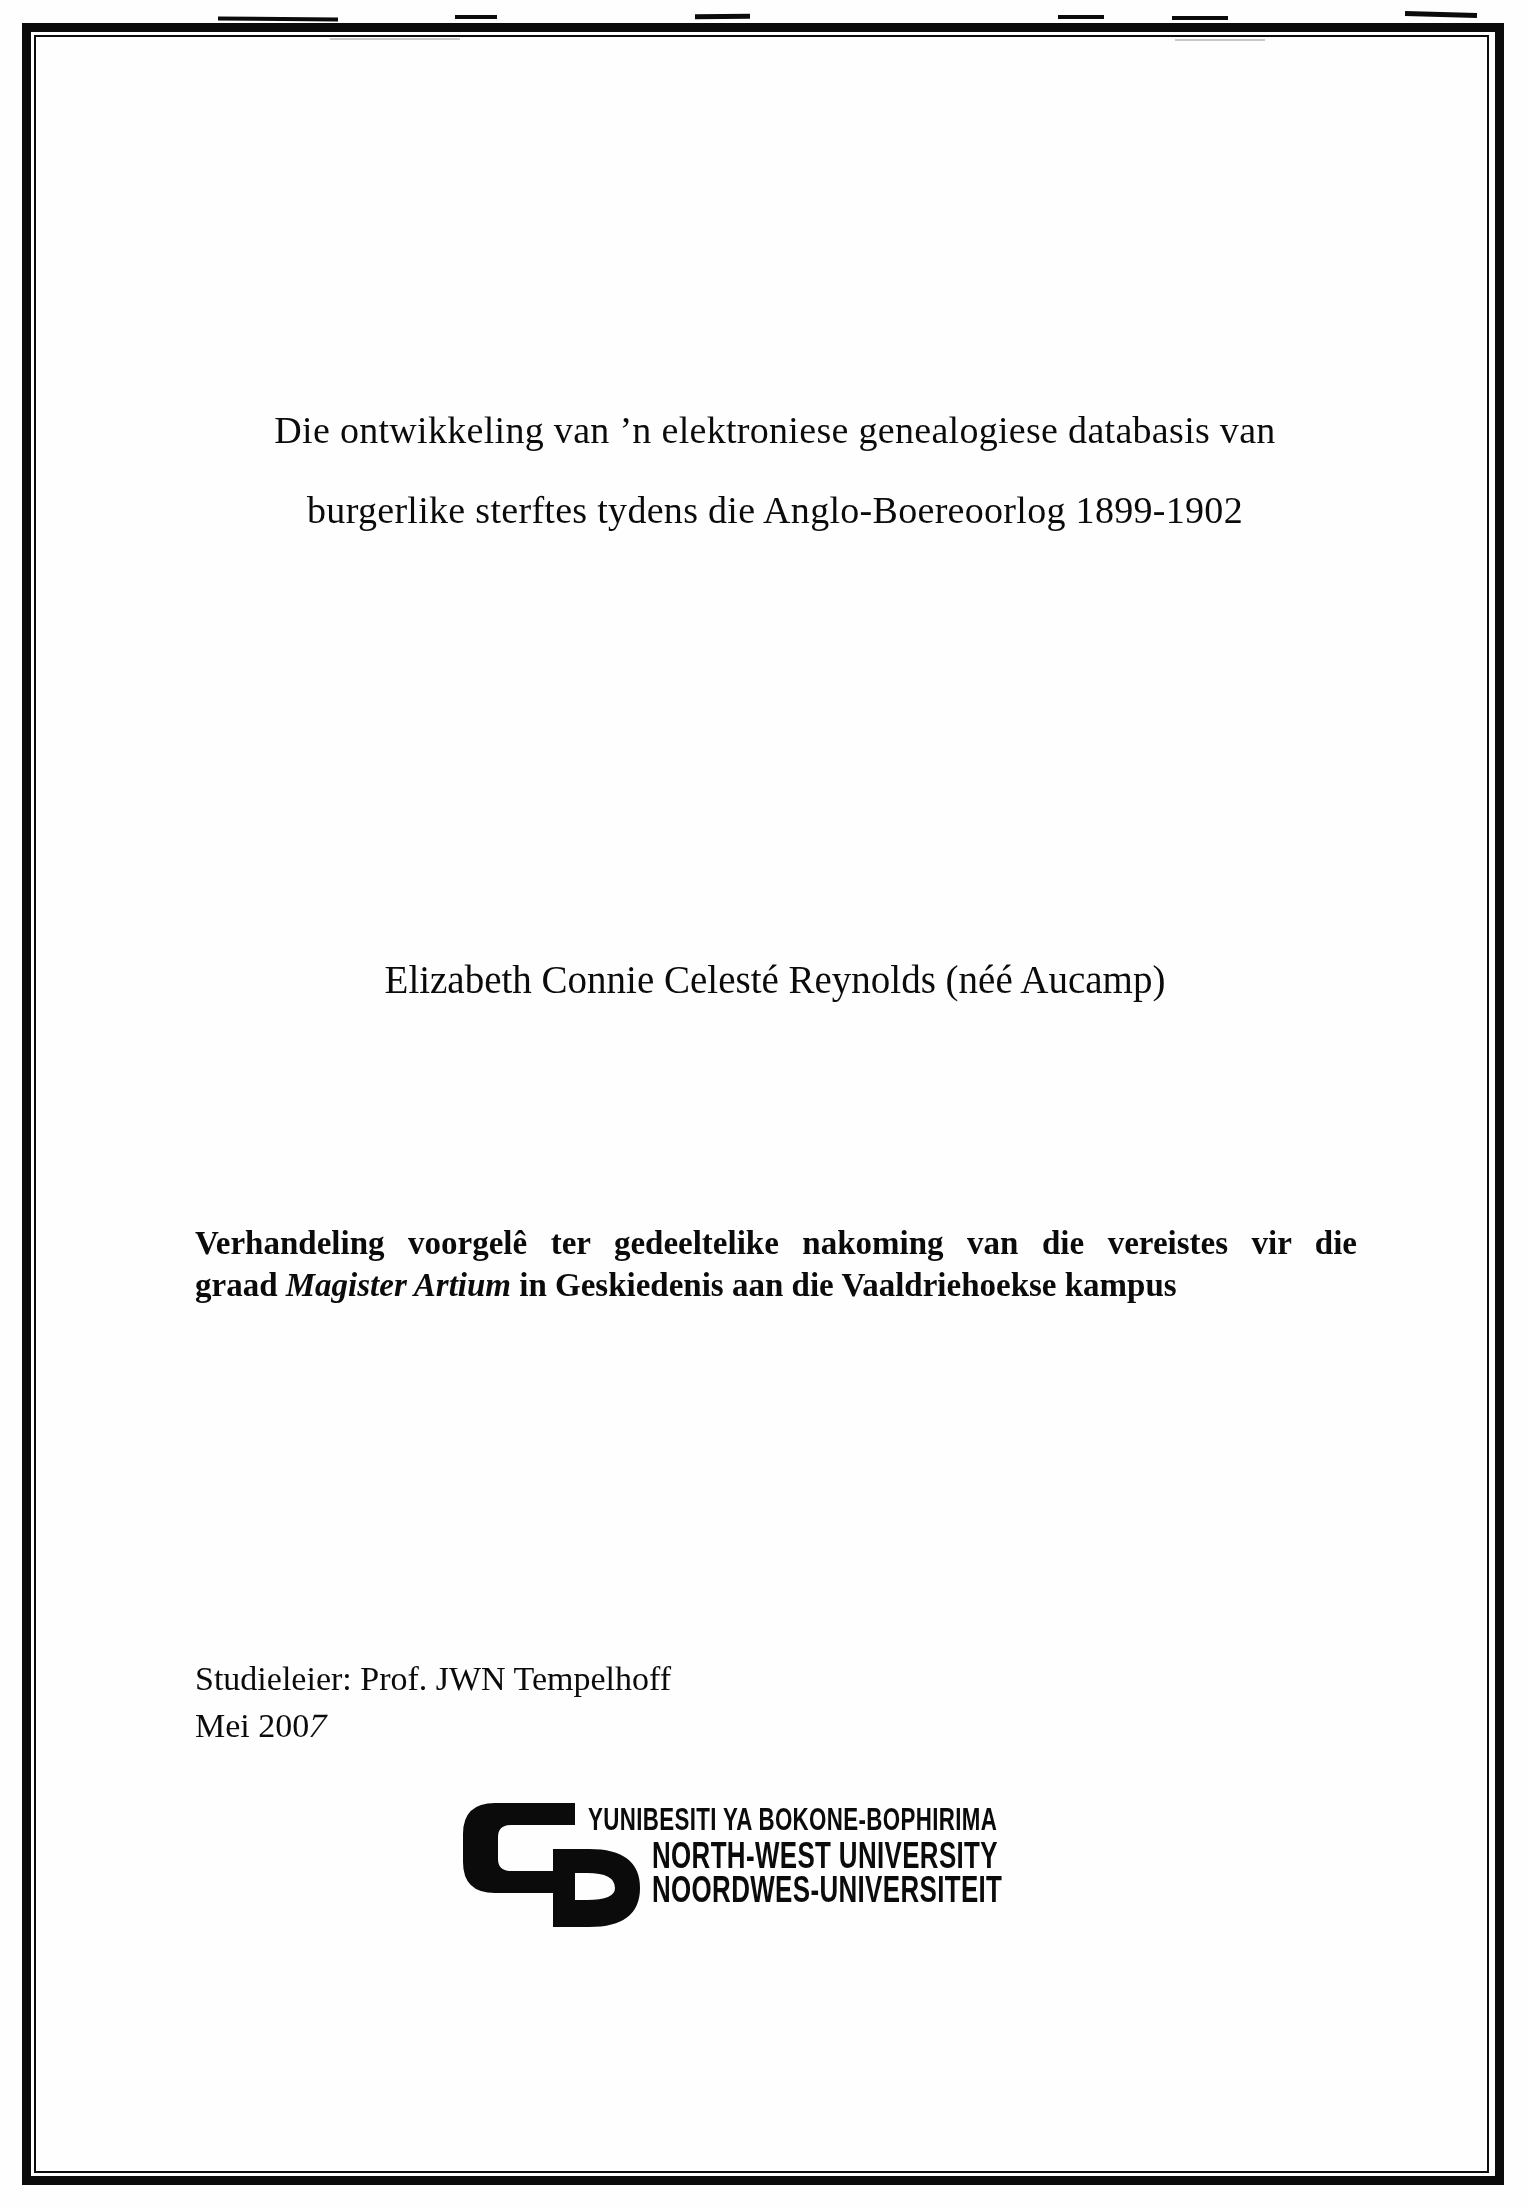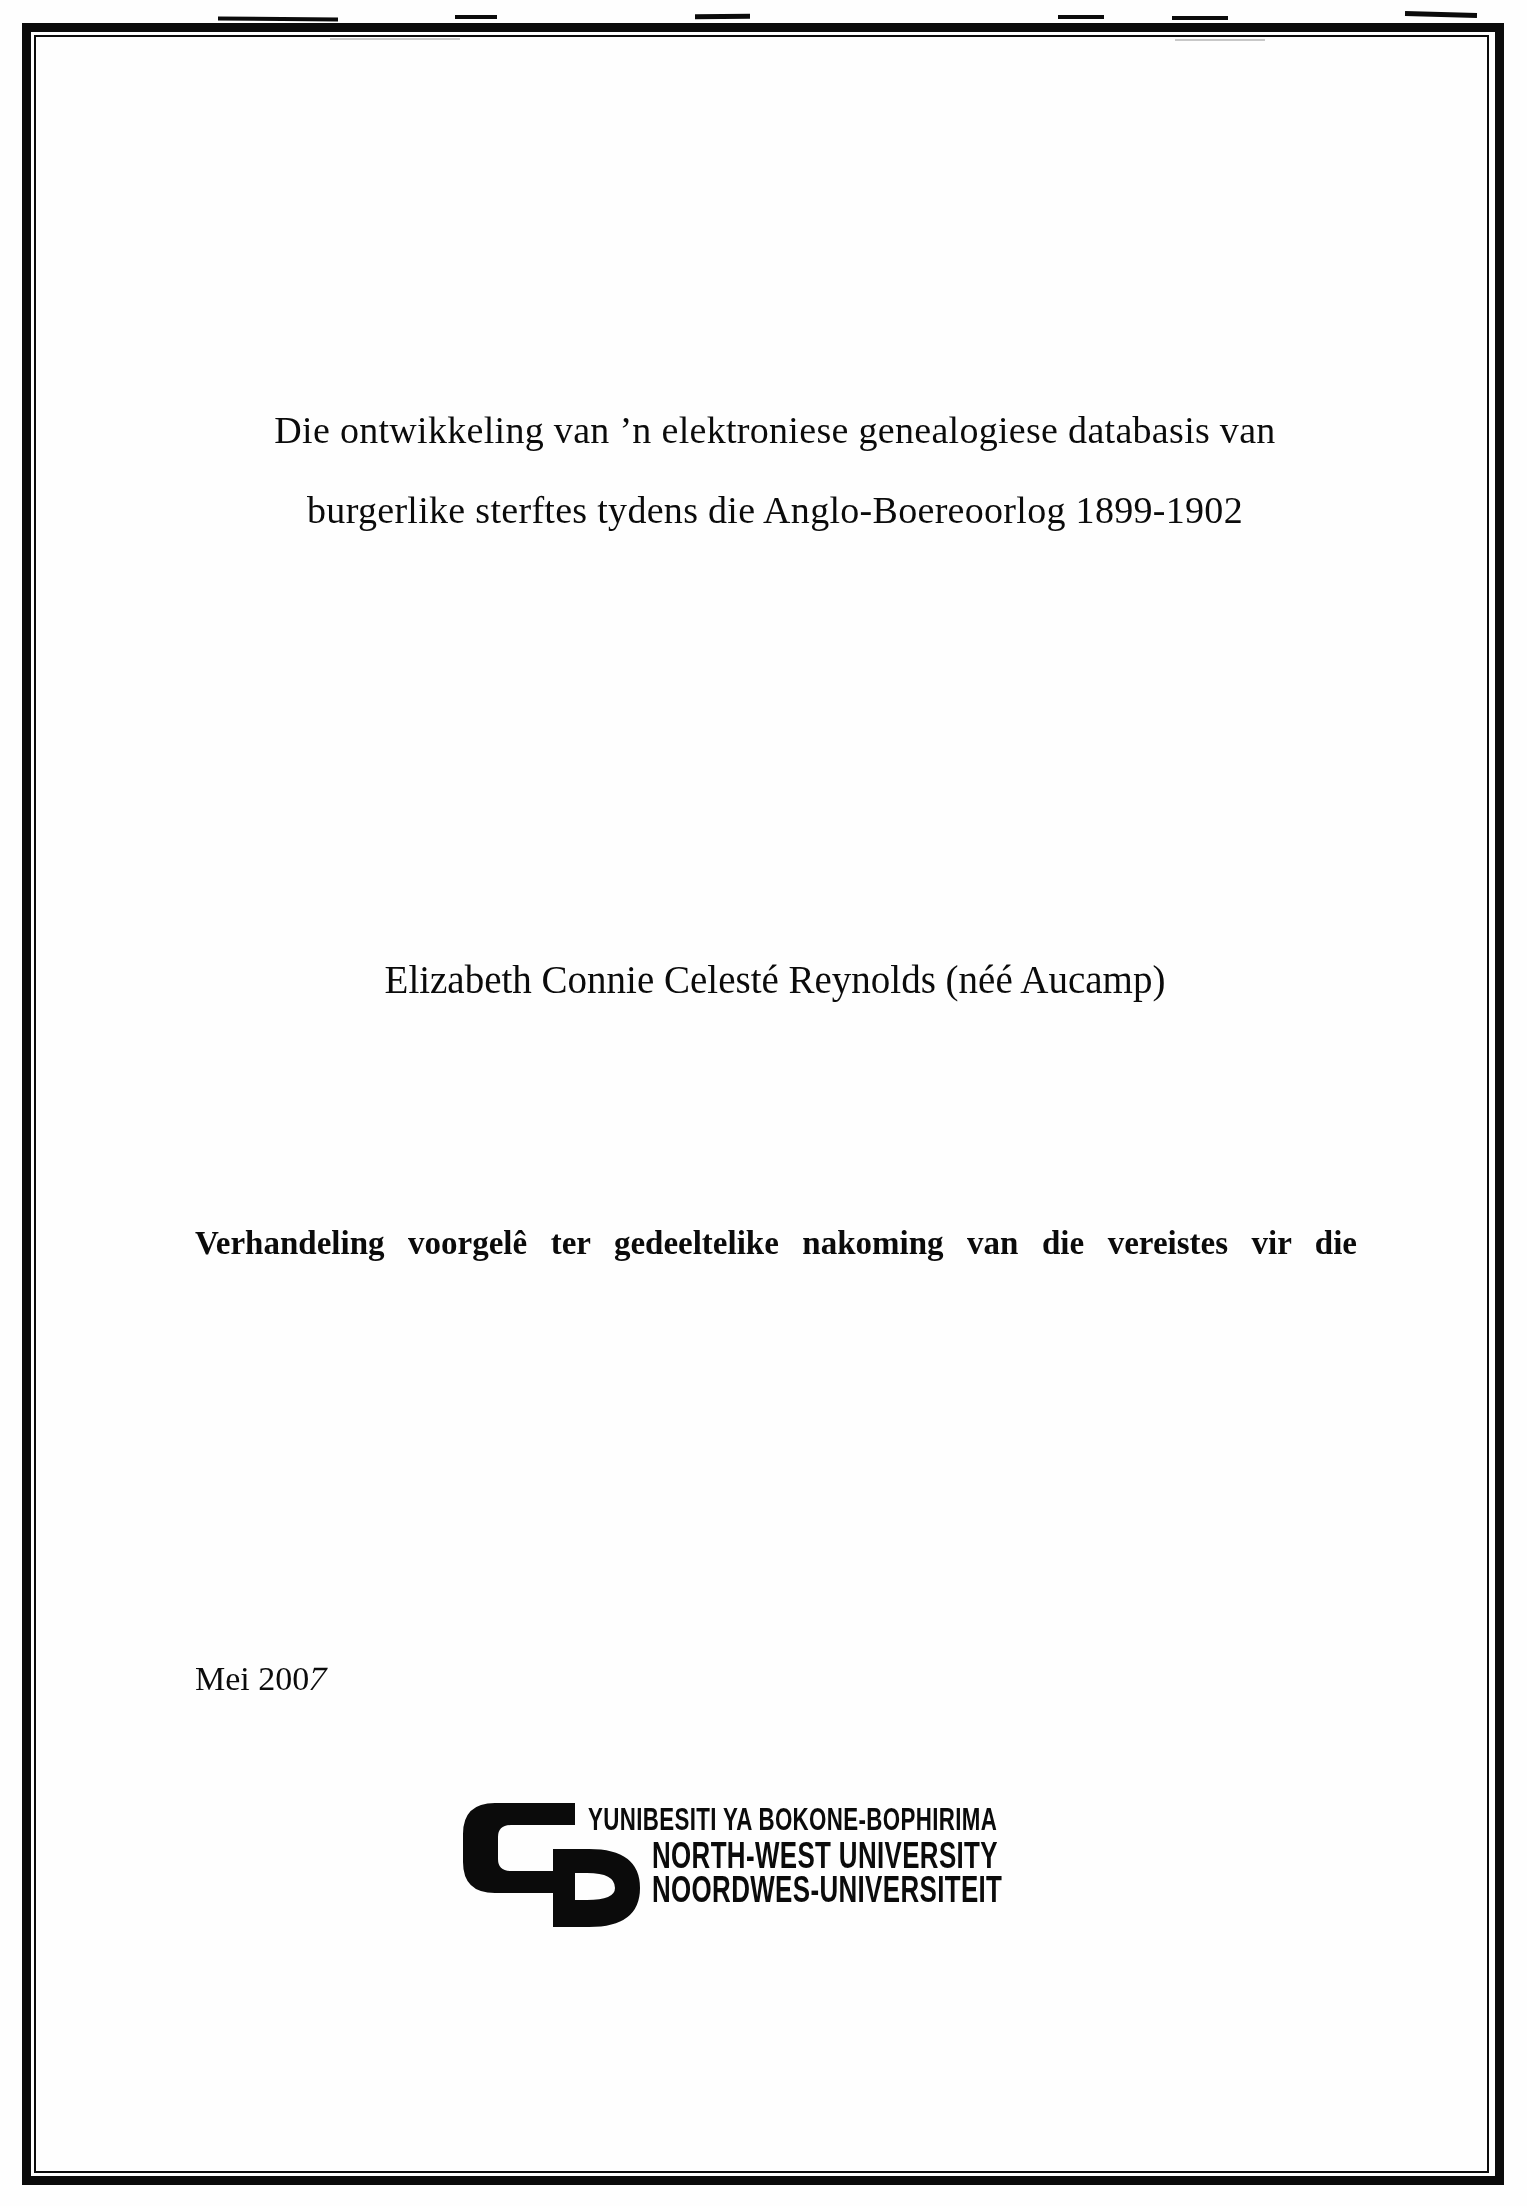--- a/index.html
+++ b/index.html
@@ -76,23 +76,25 @@
   <div class="centercol title">
     <div>Die ontwikkeling van ’n elektroniese genealogiese databasis van</div>
     <div>burgerlike sterftes tydens die Anglo-Boereoorlog 1899-1902</div>
   </div>
 
 
   <div class="centercol author">Elizabeth Connie Celesté Reynolds (néé Aucamp)</div>
 
   <div class="statement">
     <div class="just">Verhandeling voorgelê ter gedeeltelike nakoming van die vereistes vir die</div>
+    <div><span>graad </span><span class="it">Magister Artium</span><span> in Geskiedenis aan die Vaaldriehoekse kampus</span></div>
   </div>
 
   <div class="supervisor-block">
+    <div>Studieleier: Prof. JWN Tempelhoff</div>
     <div><span>Mei 200</span><span class="seven">7</span></div>
   </div>
 
   <svg class="logo-mark" viewBox="0 0 177 124" xmlns="http://www.w3.org/2000/svg" aria-hidden="true">
     <path d="M 112 0 H 32 Q 0 0 0 31 V 59 Q 0 90 32 90 H 112 V 68 H 48 Q 35 68 35 56 V 34 Q 35 22 48 22 H 112 Z" fill="#0b0b0b"></path>
     <path fill-rule="evenodd" d="M 90 46 H 126 Q 177 46 177 85 Q 177 124 126 124 H 90 Z M 112 70 H 124 Q 152 70 152 85 Q 152 97 124 97 H 112 Z" fill="#0b0b0b"></path>
   </svg>
   <div class="logo-line logo-l1">YUNIBESITI YA BOKONE-BOPHIRIMA</div>
   <div class="logo-line logo-l2">NORTH-WEST UNIVERSITY</div>
   <div class="logo-line logo-l3">NOORDWES-UNIVERSITEIT</div>

